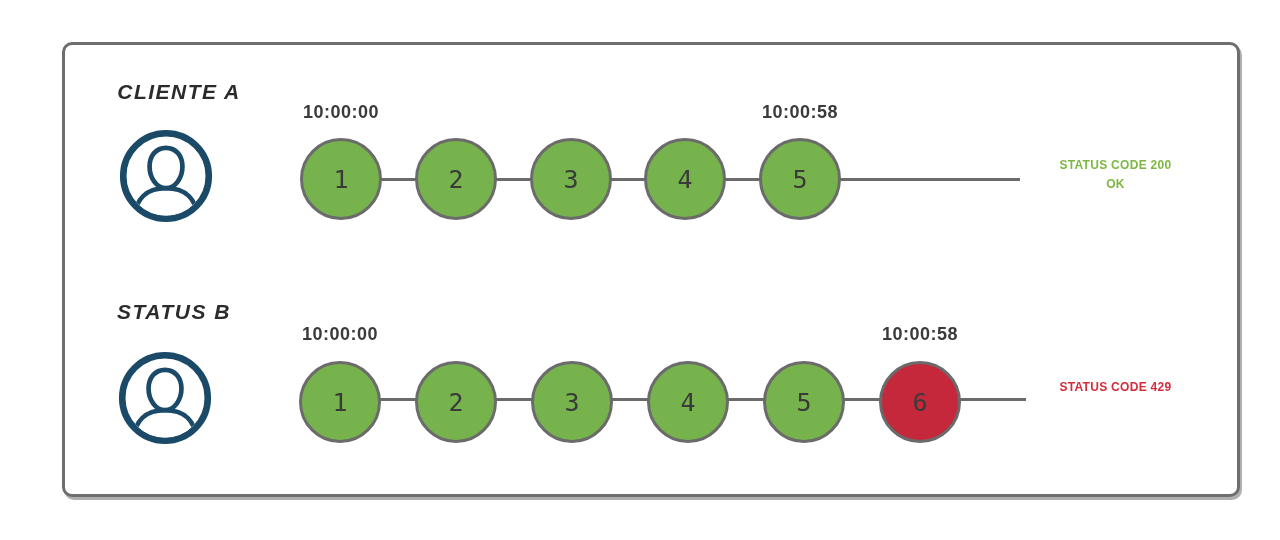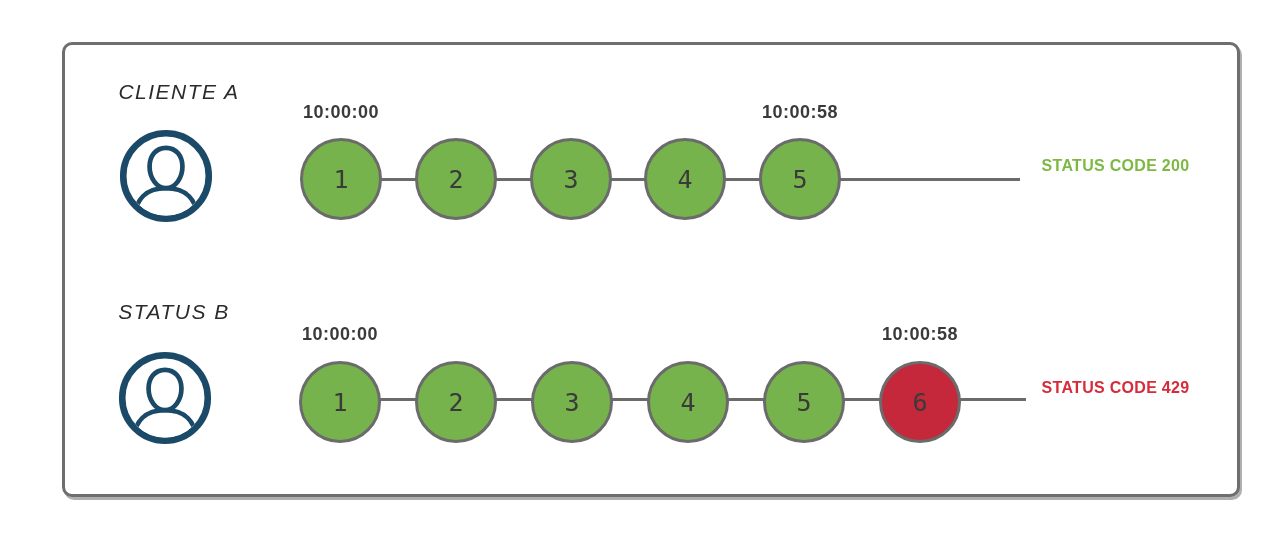--- a/index.html
+++ b/index.html
@@ -22,21 +22,21 @@
     border-radius: 10px;
     background: #ffffff;
     box-shadow: 2px 3px 0 rgba(110,110,110,0.55);
   }
 
   .client-label {
     position: absolute;
     width: 170px;
     text-align: center;
     font-size: 21px;
-    font-weight: normal;
+    font-weight: bold;
     font-style: italic;
     letter-spacing: 1.5px;
     color: var(--client-label-text, #2b2b2b);
   }
 
   .avatar { position: absolute; width: 94px; height: 94px; }
 
   .timestamp {
     position: absolute;
     width: 120px;
@@ -68,21 +68,21 @@
     font-size: 25px;
     color: #3a3a3a;
   }
   .request-circle.ok      { background: var(--request-ok, #77b34c); }
   .request-circle.blocked { background: var(--request-blocked, #c5283a); }
 
   .status-block {
     position: absolute;
     width: 185px;
     text-align: center;
-    font-size: 16px;
+    font-size: 12px;
     font-weight: bold;
     line-height: 19px;
     letter-spacing: 0.3px;
   }
   .status-block.success { color: var(--status-ok-text, #7db843); }
   .status-block.error   { color: var(--status-error-text, #d62b3a); }
 </style>
 </head>
 <body>
 
@@ -116,20 +116,21 @@
     <div class="chain-layer">
         <div class="request-circle ok" style="left: 300px; top: 138px;">1</div>
         <div class="request-circle ok" style="left: 415px; top: 138px;">2</div>
         <div class="request-circle ok" style="left: 530px; top: 138px;">3</div>
         <div class="request-circle ok" style="left: 644px; top: 138px;">4</div>
         <div class="request-circle ok" style="left: 759px; top: 138px;">5</div>
       </div>
 
     <div class="status-block success" style="left:1023px; top:156px;">
       <div>STATUS CODE 200</div>
+      <div>OK</div>
     </div>
   </section>
 
   <section>
 
     <div class="client-label" style="left:89px; top:300px;">STATUS B</div>
 
     <svg class="avatar" style="left:118px; top:351px;" viewBox="0 0 100 100">
       <defs>
           <clipPath id="avclip-b">

